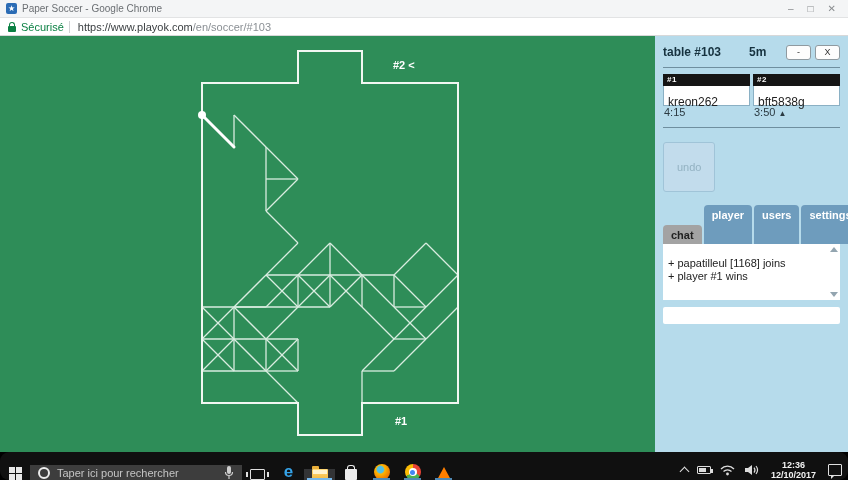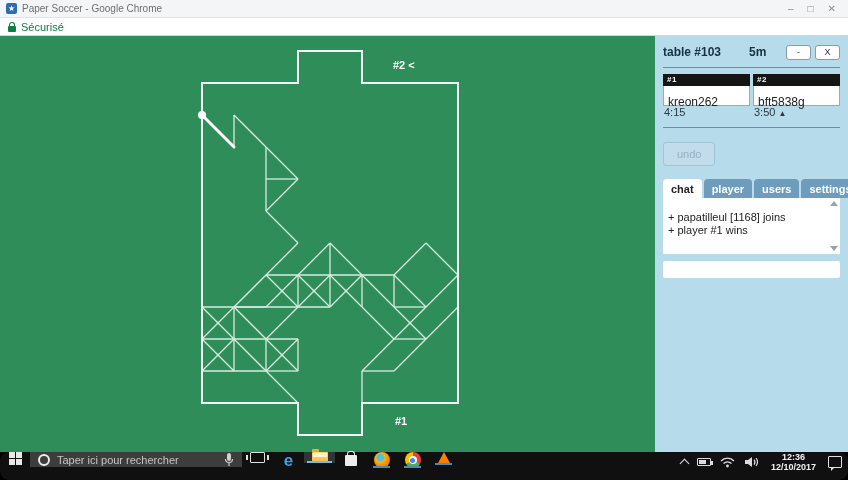--- a/index.html
+++ b/index.html
@@ -58,47 +58,47 @@
   .sb-hr { height:1px; background:#6f8f9f; border:0; margin:5px 0 6px 0; }
   .players { display:flex; gap:3px; }
   .player { flex:1; }
   .p-head { background:#151515; color:#fff; font-size:8px; font-weight:bold;
     padding:1px 4px 2px 4px; letter-spacing:0.5px; }
   .p-name { background:#fff; border:1px solid #8ab0c4; border-top:none;
     font-size:12px; padding:9px 4px; height:20px; color:#222; }
   .p-clock { font-size:11px; color:#2b3a42; margin-top:0; padding-left:1px; }
   .p-clock .turn { font-size:8px; }
   .undo-btn {
-    display:inline-block; margin:8px 0 2px 0; padding:5px 13px;
+    display:inline-block; margin:8px 0 2px 0; padding:18px 13px;
     background:#c2dcec; border:1px solid #a0c4d8; border-radius:3px;
     color:#93b2c2; font-size:11px;
   }
   .tabs { display:flex; gap:2px; margin-top:11px; }
   .tab {
     padding:4px 8px 3px 8px; font-size:11px; font-weight:bold;
     border-radius:4px 4px 0 0; background:#6e9cbd; color:#fff;
   }
-  .tab.active { background:#ffffff; color:#222; }
+  .tab.active { background:#a3a3a3; color:#222;margin-top:20px; }
   .chat-panel {
     background:#fff; height:56px; position:relative;
     padding:13px 16px 3px 5px; overflow:hidden;
   }
   .chat-line { font-size:11px; color:#222; line-height:13px; white-space:nowrap; }
   .chat-scroll { position:absolute; right:2px; top:2px; bottom:2px; width:10px; }
   .arr { position:absolute; left:2px; width:0; height:0;
     border-left:4px solid transparent; border-right:4px solid transparent; }
   .arr-up { top:1px; border-bottom:5px solid #93a5b0; }
   .arr-dn { bottom:1px; border-top:5px solid #93a5b0; }
   .chat-input {
     margin-top:7px; height:17px; width:100%; background:#fff; border:none;
     border-radius:2px; font-size:11px; padding:2px 4px; outline:none;
   }
 
   
-  .taskbar { height:28px; flex:0 0 28px; background:#101010; display:flex; align-items:flex-start;border-radius:9px; }
+  .taskbar { height:28px; flex:0 0 28px; background:#101010; display:flex; align-items:flex-end;border-radius:9px; }
   .tb-slot { width:31px; display:flex; align-items:center; justify-content:center; position:relative; }
   .tb-slot.start { width:30px; }
   .win-logo { width:13px; height:13px; display:grid; grid-template-columns:6px 6px;
     grid-template-rows:6px 6px; gap:1px; }
   .win-logo span { background:#e8e8e8; }
   .tb-search {
     width:212px; background:#3d3d3d; display:flex; align-items:center;
     gap:7px; padding:0 8px; position:relative;
   }
   .cortana-ring { width:12px; height:12px; border:2px solid #ececec; border-radius:50%; }
@@ -154,20 +154,23 @@
       <span>✕</span>
     </div>
   </div>
 
   <div class="addressbar">
     <div class="padlock">
       <div class="shackle"></div>
         <div class="body"></div>
     </div>
     <span class="secure-label">Sécurisé</span>
+    <span class="url-wrap">
+      <span class="url-host">https://www.playok.com</span><span class="url-path">/en/soccer/#103</span>
+    </span>
   </div>
 
   <div class="content">
     <div class="board-area">
       <svg width="655" height="416">
           <line x1="234" y1="79" x2="234" y2="111" stroke="#d9ece0" stroke-width="1.3"></line>
           <line x1="234" y1="79" x2="266" y2="111" stroke="#d9ece0" stroke-width="1.3"></line>
           <line x1="266" y1="111" x2="298" y2="143" stroke="#d9ece0" stroke-width="1.3"></line>
           <line x1="298" y1="143" x2="266" y2="175" stroke="#d9ece0" stroke-width="1.3"></line>
           <line x1="266" y1="111" x2="266" y2="143" stroke="#d9ece0" stroke-width="1.3"></line>

